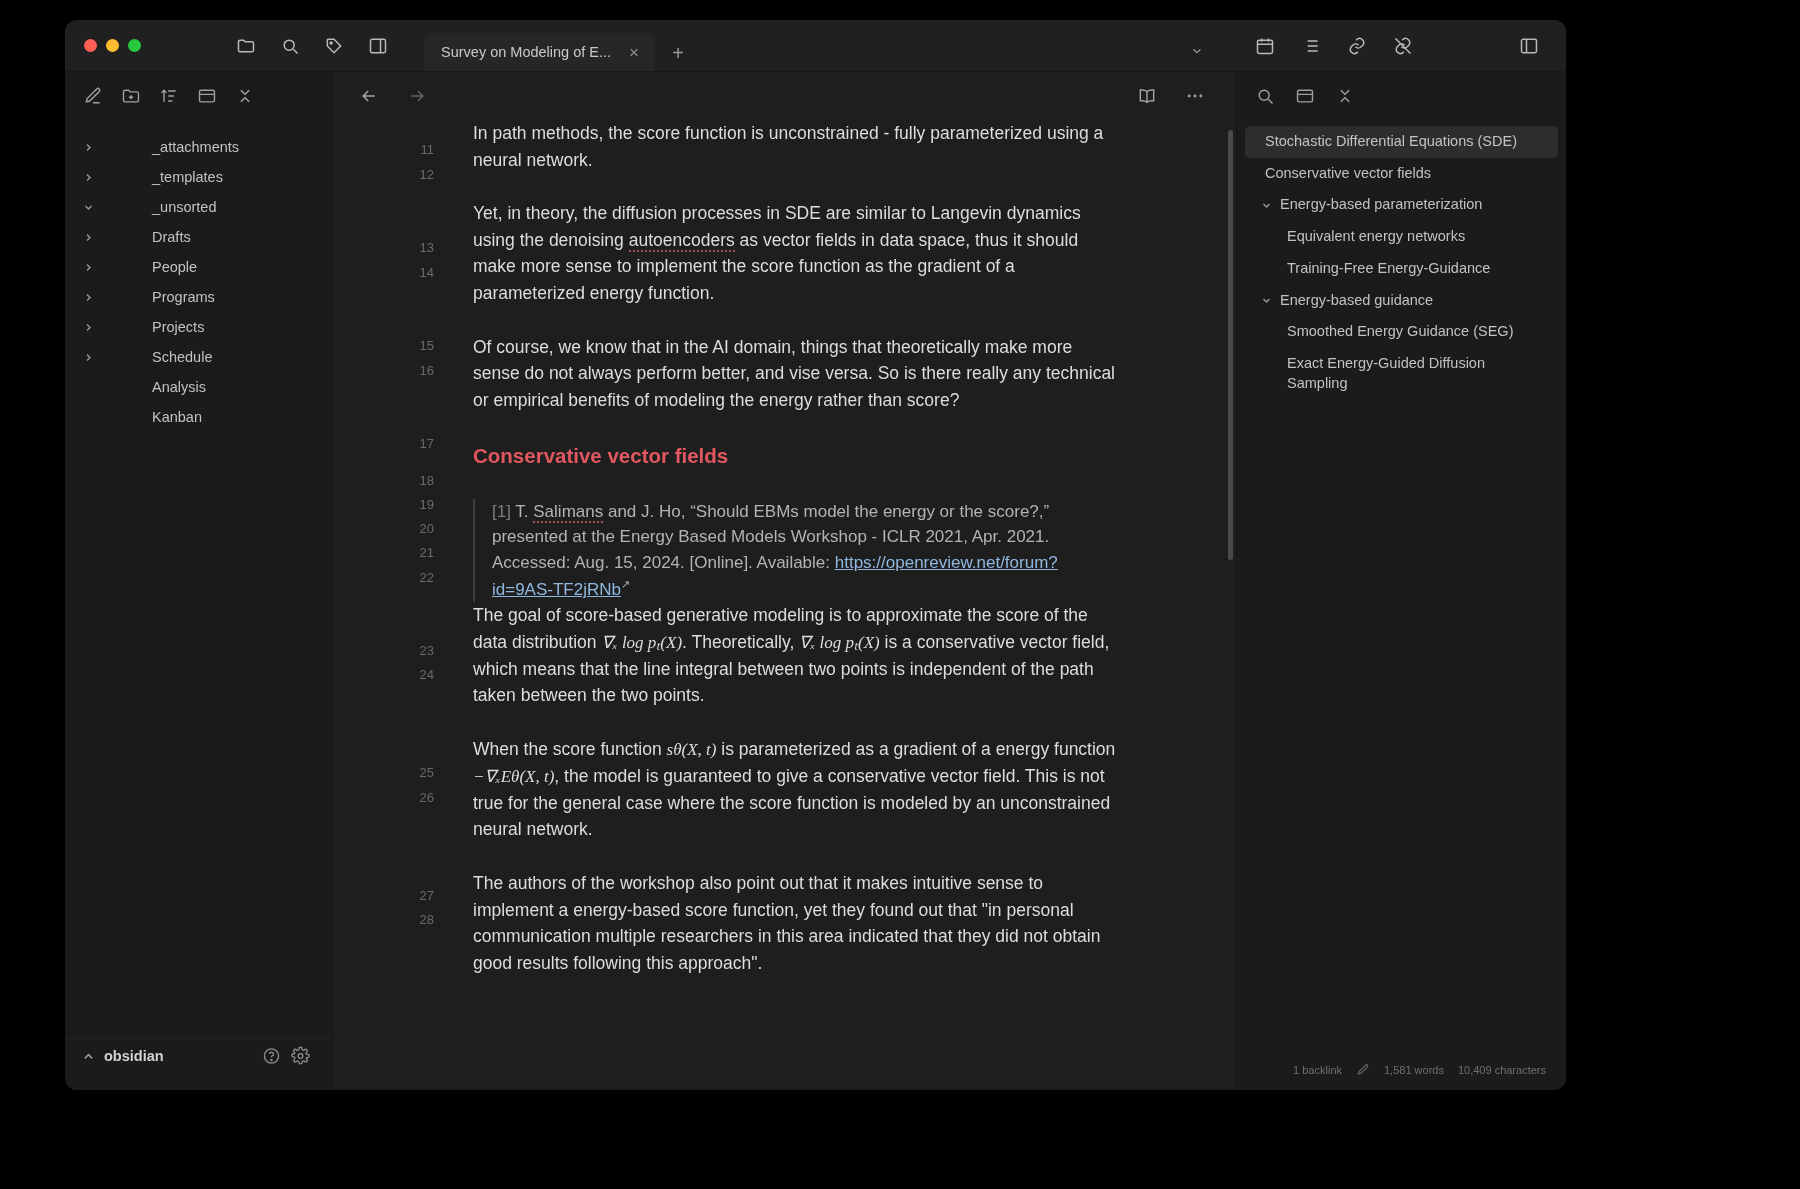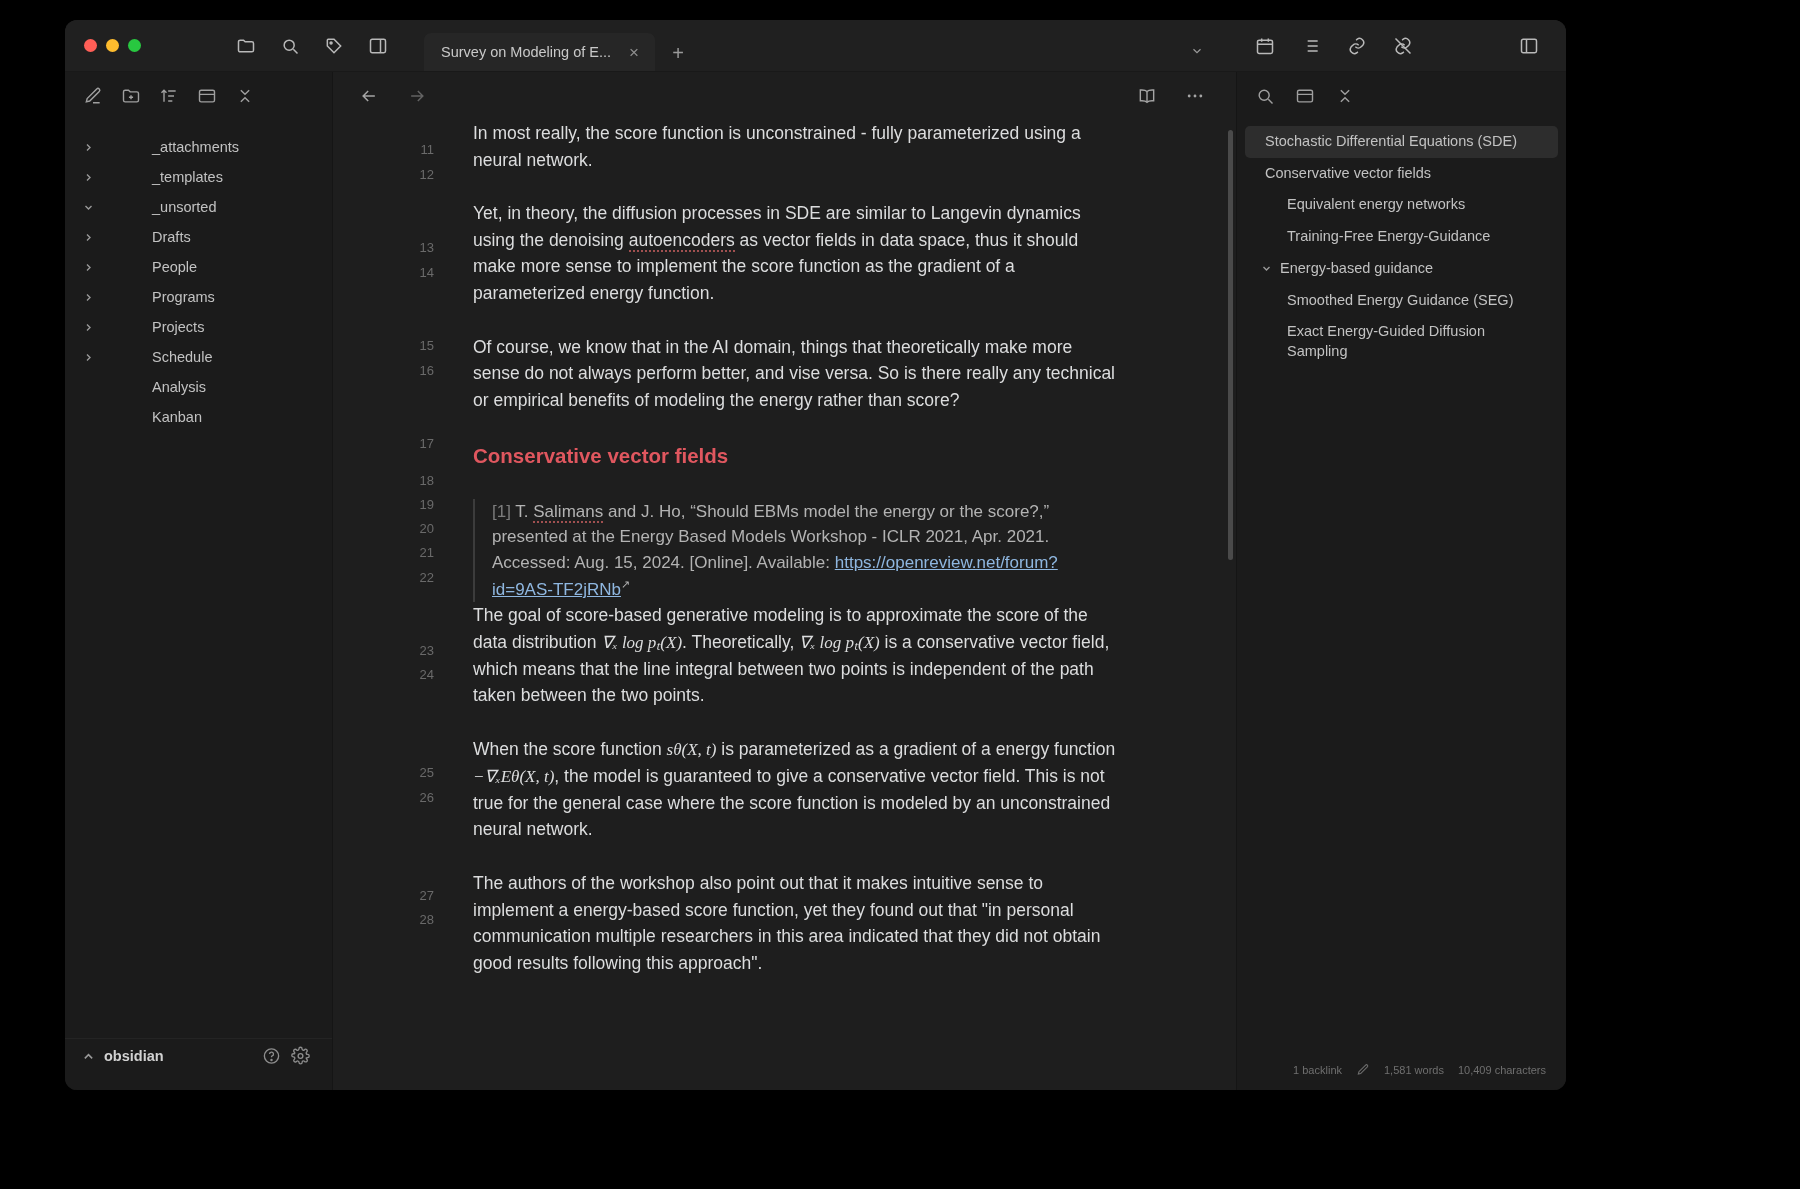--- a/index.html
+++ b/index.html
@@ -558,21 +558,21 @@
           <span class="ln" style="top:450px">22</span>
           <span class="ln" style="top:523px">23</span>
           <span class="ln" style="top:547px">24</span>
           <span class="ln" style="top:645px">25</span>
           <span class="ln" style="top:670px">26</span>
           <span class="ln" style="top:768px">27</span>
           <span class="ln" style="top:792px">28</span>
         </div>
 
         <div class="doc">
-          <p>In most really, the score function is unconstrained - fully parameterized using a neural network.</p>
+          <p>In path methods, the score function is unconstrained - fully parameterized using a neural network.</p>
 
           <p><span>Yet, in theory, the diffusion processes in SDE are similar to Langevin dynamics using the denoising </span><span class="spellerr">autoencoders</span><span> as vector fields in data space, thus it should make more sense to implement the score function as the gradient of a parameterized energy function.</span></p>
 
           <p>Of course, we know that in the AI domain, things that theoretically make more sense do not always perform better, and vise versa. So is there really any technical or empirical benefits of modeling the energy rather than score?</p>
 
           <h2>Conservative vector fields</h2>
 
 
           <blockquote><span class="refnum">[1]</span><span> T. </span><span class="spellerr">Salimans</span><span> and J. Ho, “Should EBMs model the energy or the score?,” presented at the Energy Based Models Workshop - ICLR 2021, Apr. 2021. Accessed: Aug. 15, 2024. [Online]. Available: </span><a class="extlink" href="#">https://openreview.net/forum?id=9AS-TF2jRNb</a><span class="ext-icon">↗</span></blockquote>
 
@@ -607,20 +607,28 @@
             </svg>
         </span>
       </div>
 
       <div class="outline">
         <div class="ol-item active lvl1-noarrow">
           <span class="oltext">Stochastic Differential Equations (SDE)</span>
         </div>
         <div class="ol-item lvl1-noarrow">
           <span class="oltext">Conservative vector fields</span>
+        </div>
+        <div class="ol-item">
+          <span class="arrow open">
+              <svg viewBox="0 0 12 12" fill="none" stroke="currentColor" stroke-width="1.8">
+                <path d="M4 2l4 4-4 4"></path>
+              </svg>
+            </span>
+          <span class="oltext">Energy-based parameterization</span>
         </div>
         <div class="ol-item lvl2">
           <span class="oltext">Equivalent energy networks</span>
         </div>
         <div class="ol-item lvl2">
           <span class="oltext">Training-Free Energy-Guidance</span>
         </div>
         <div class="ol-item">
           <span class="arrow open">
               <svg viewBox="0 0 12 12" fill="none" stroke="currentColor" stroke-width="1.8">

